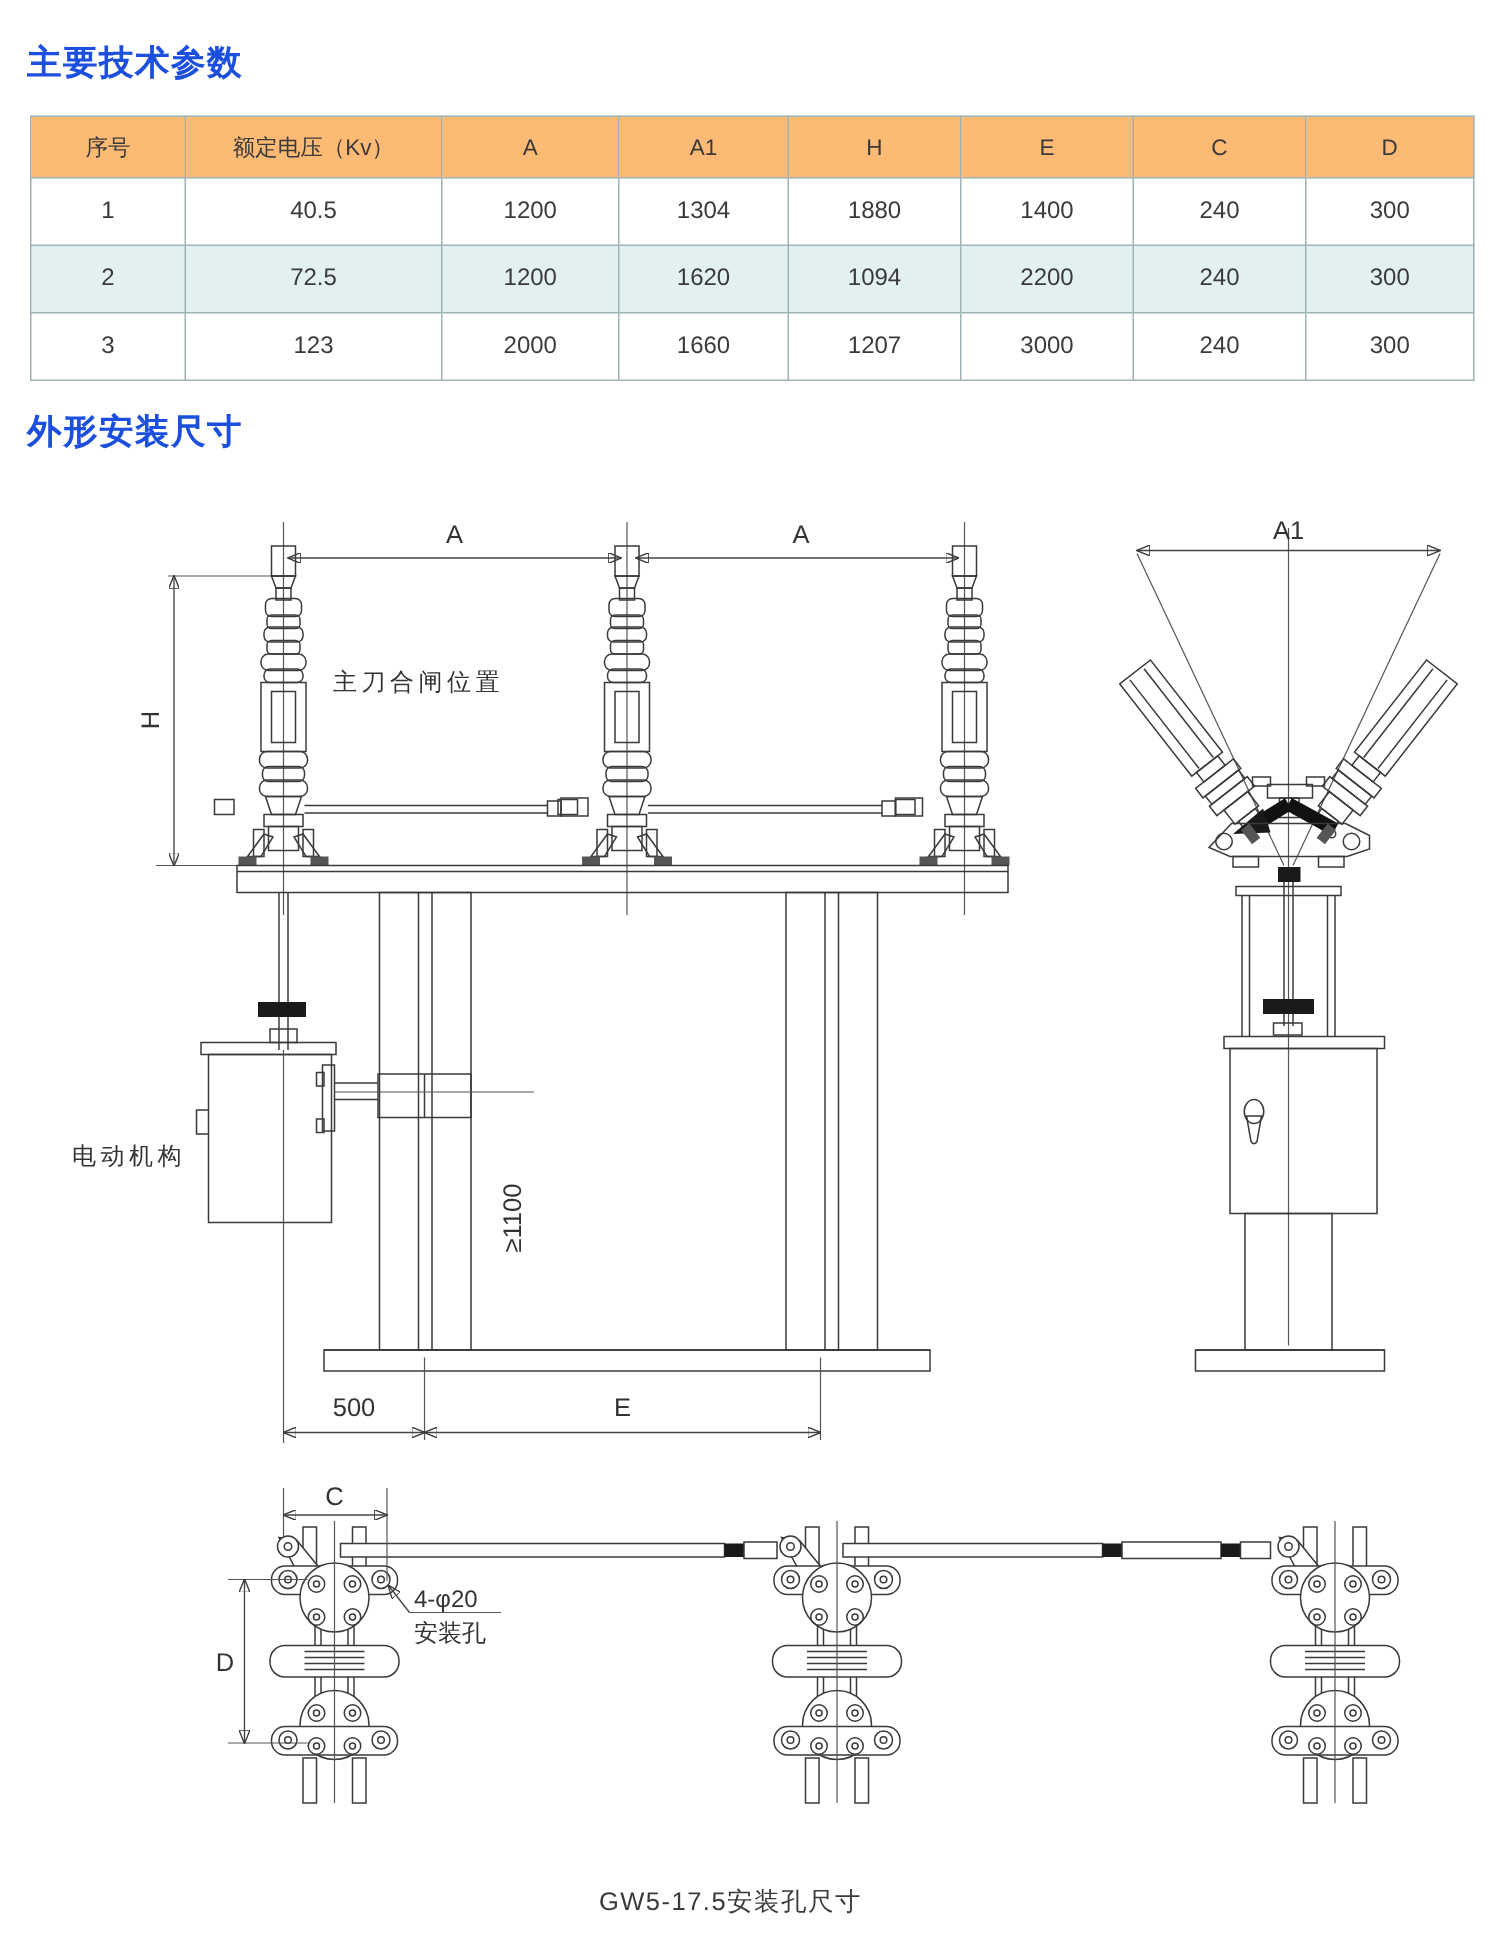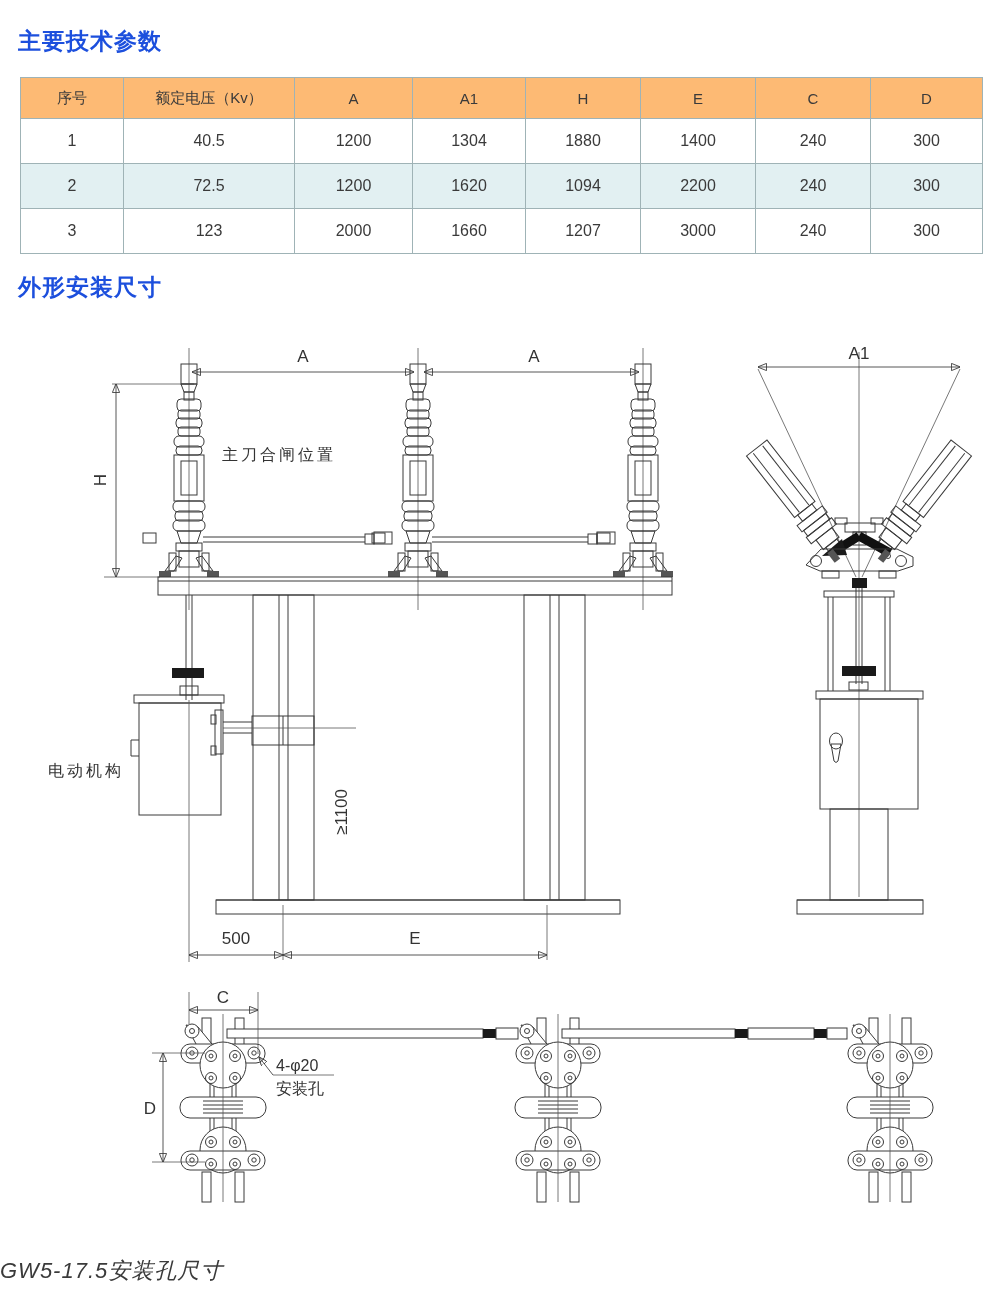--- a/index.html
+++ b/index.html
@@ -21,22 +21,22 @@
   svg .fd{fill:#1a1a1a;stroke:none;}
   svg .fg{fill:#555;stroke:none;}
   svg .thin{stroke:#555;stroke-width:0.8;}
   svg .dim{stroke:#444;stroke-width:0.9;marker-start:url(#arr);marker-end:url(#arr);}
   svg .ldr{stroke:#444;stroke-width:0.9;marker-start:url(#arr);}
   svg .thick{stroke:#111;stroke-width:9;}
   svg text{stroke:none;fill:#333;font-family:"Liberation Sans","DejaVu Sans",sans-serif;}
   .lbl{font-size:17px;text-anchor:middle;}
   .lblcn{font-size:16px;text-anchor:start;letter-spacing:3px;}
   .lbls{font-size:16px;text-anchor:start;}
-  .caption{position:absolute;left:0;top:1256px;width:974px;text-align:left;
-           font-size:22px;color:#3a3a3a;letter-spacing:1px;font-style:italic;}
+  .caption{position:absolute;left:0;top:1256px;width:974px;text-align:center;
+           font-size:17px;color:#3a3a3a;letter-spacing:1px;}
 </style>
 </head>
 <body>
 
 <div class="page">
 
   <div class="sec-title" id="title1">主要技术参数</div>
 
   <table class="params">
     <colgroup>

